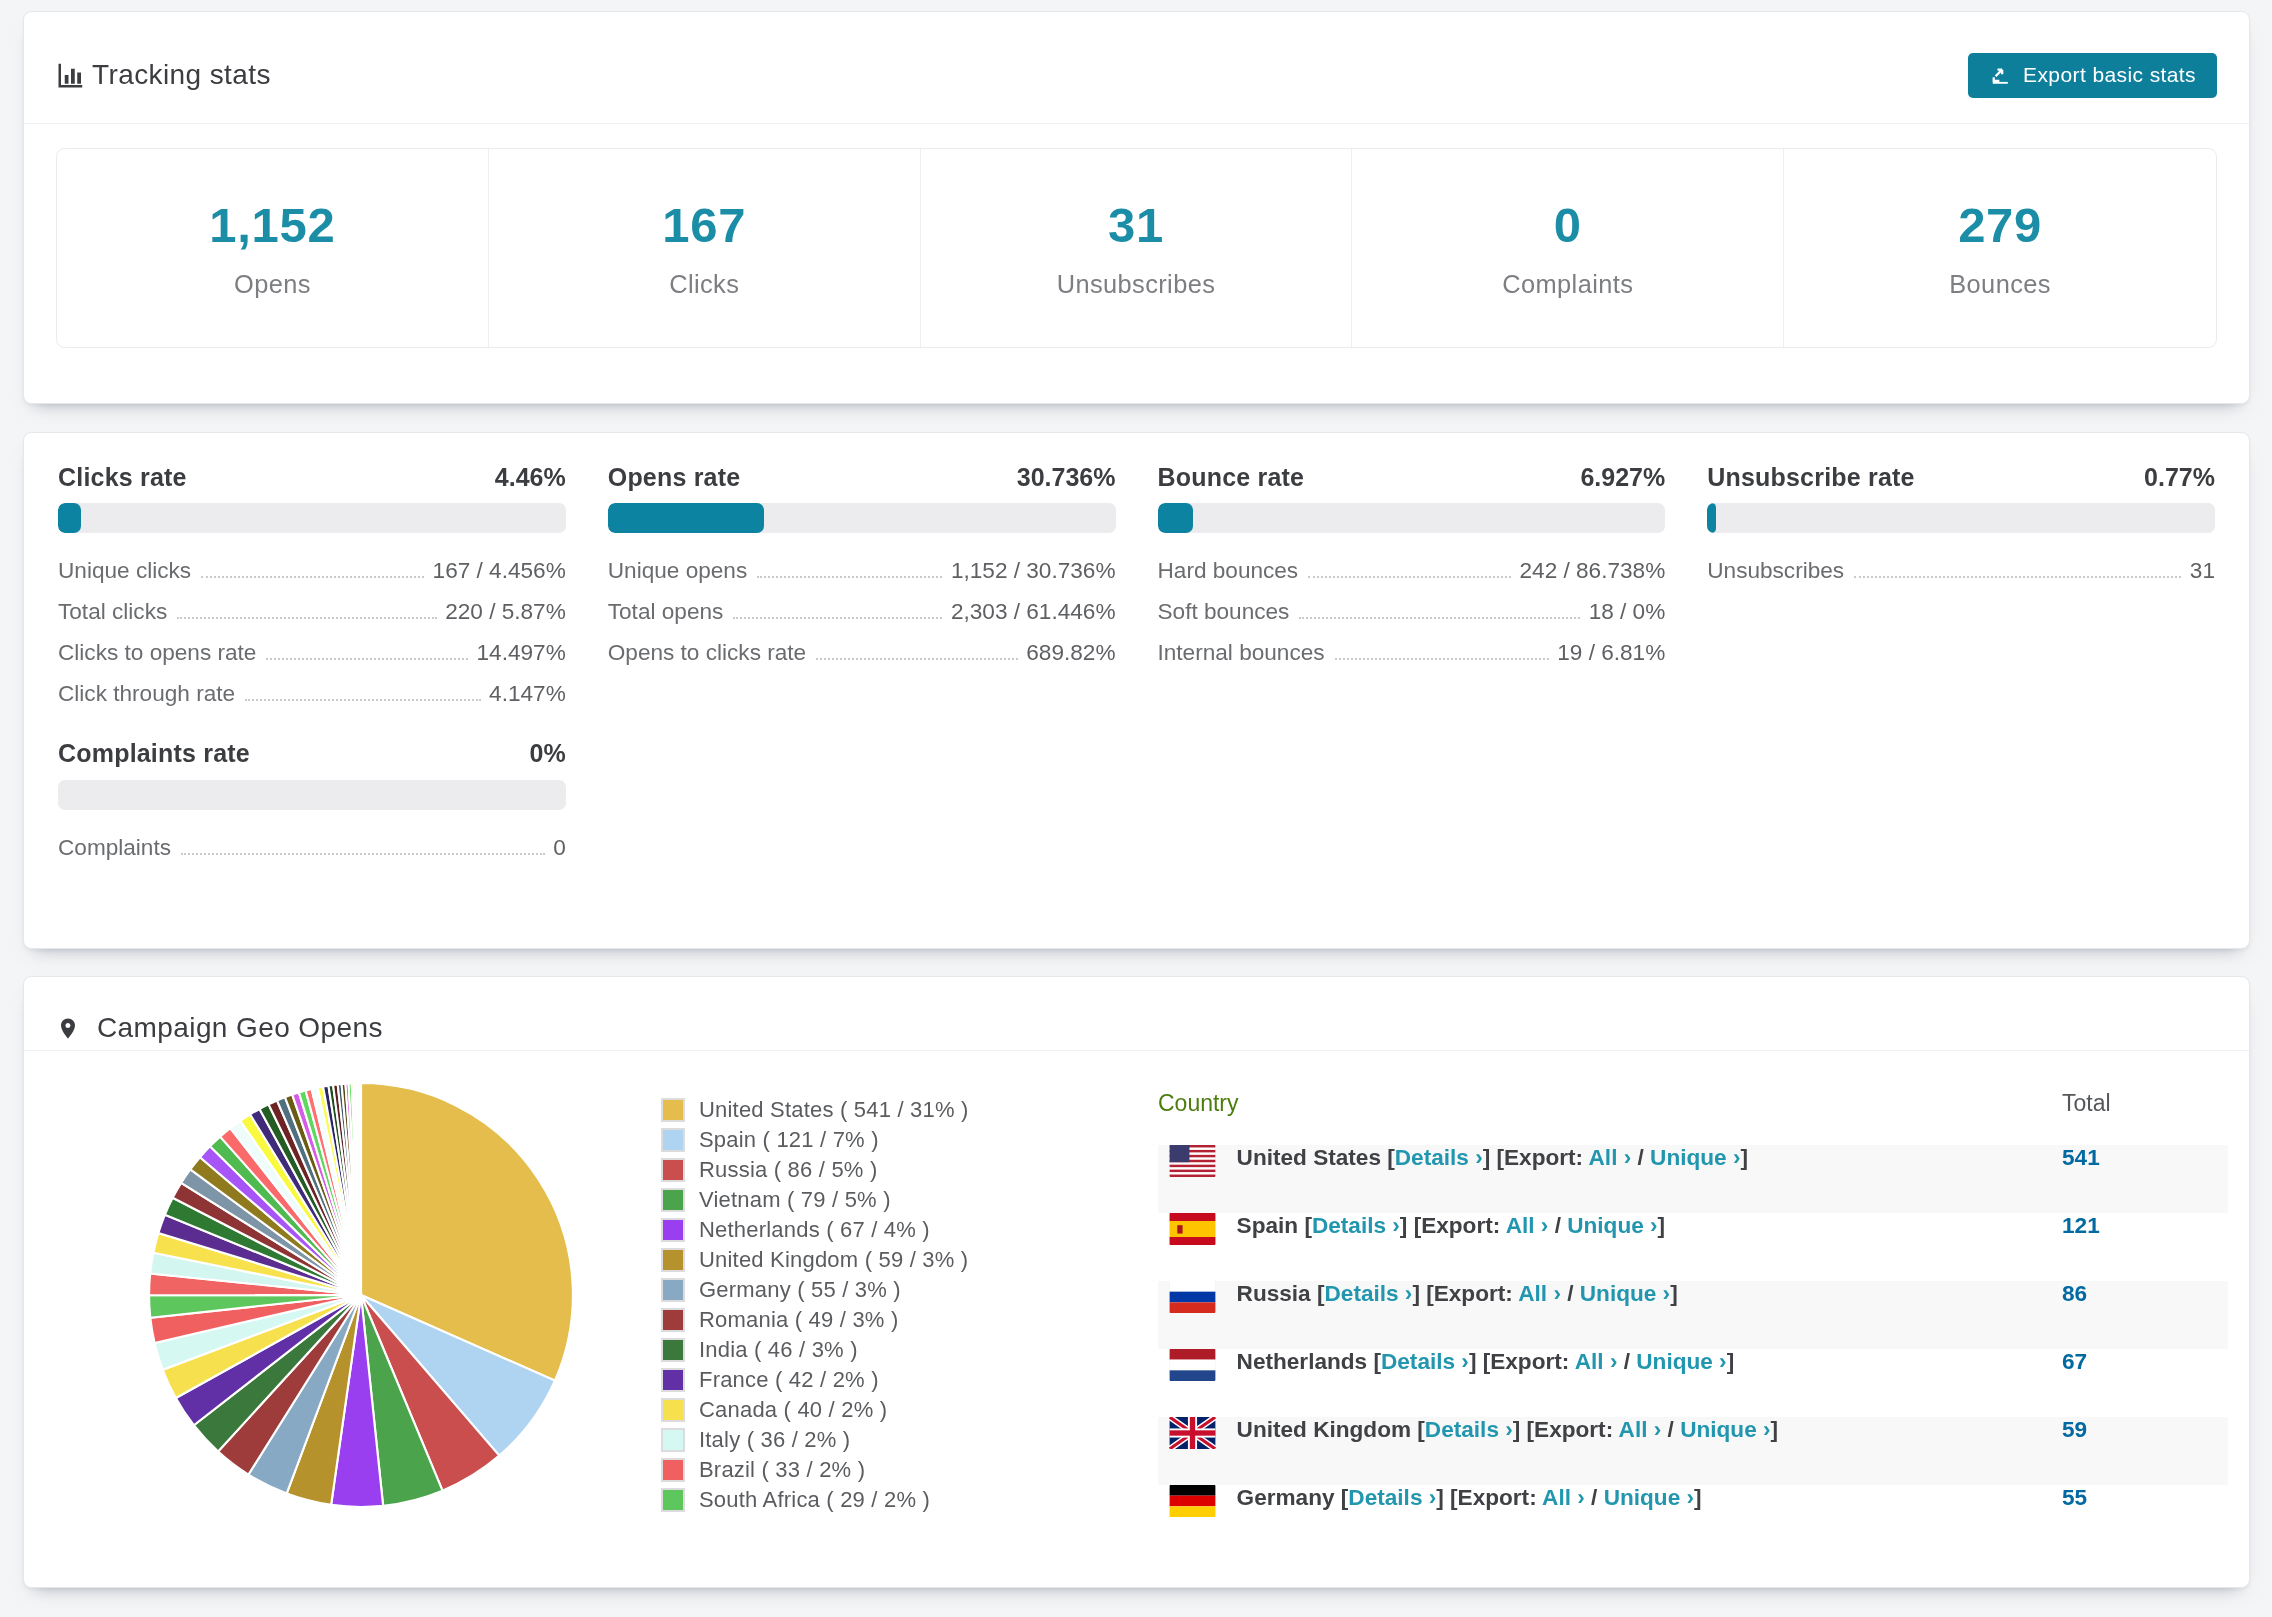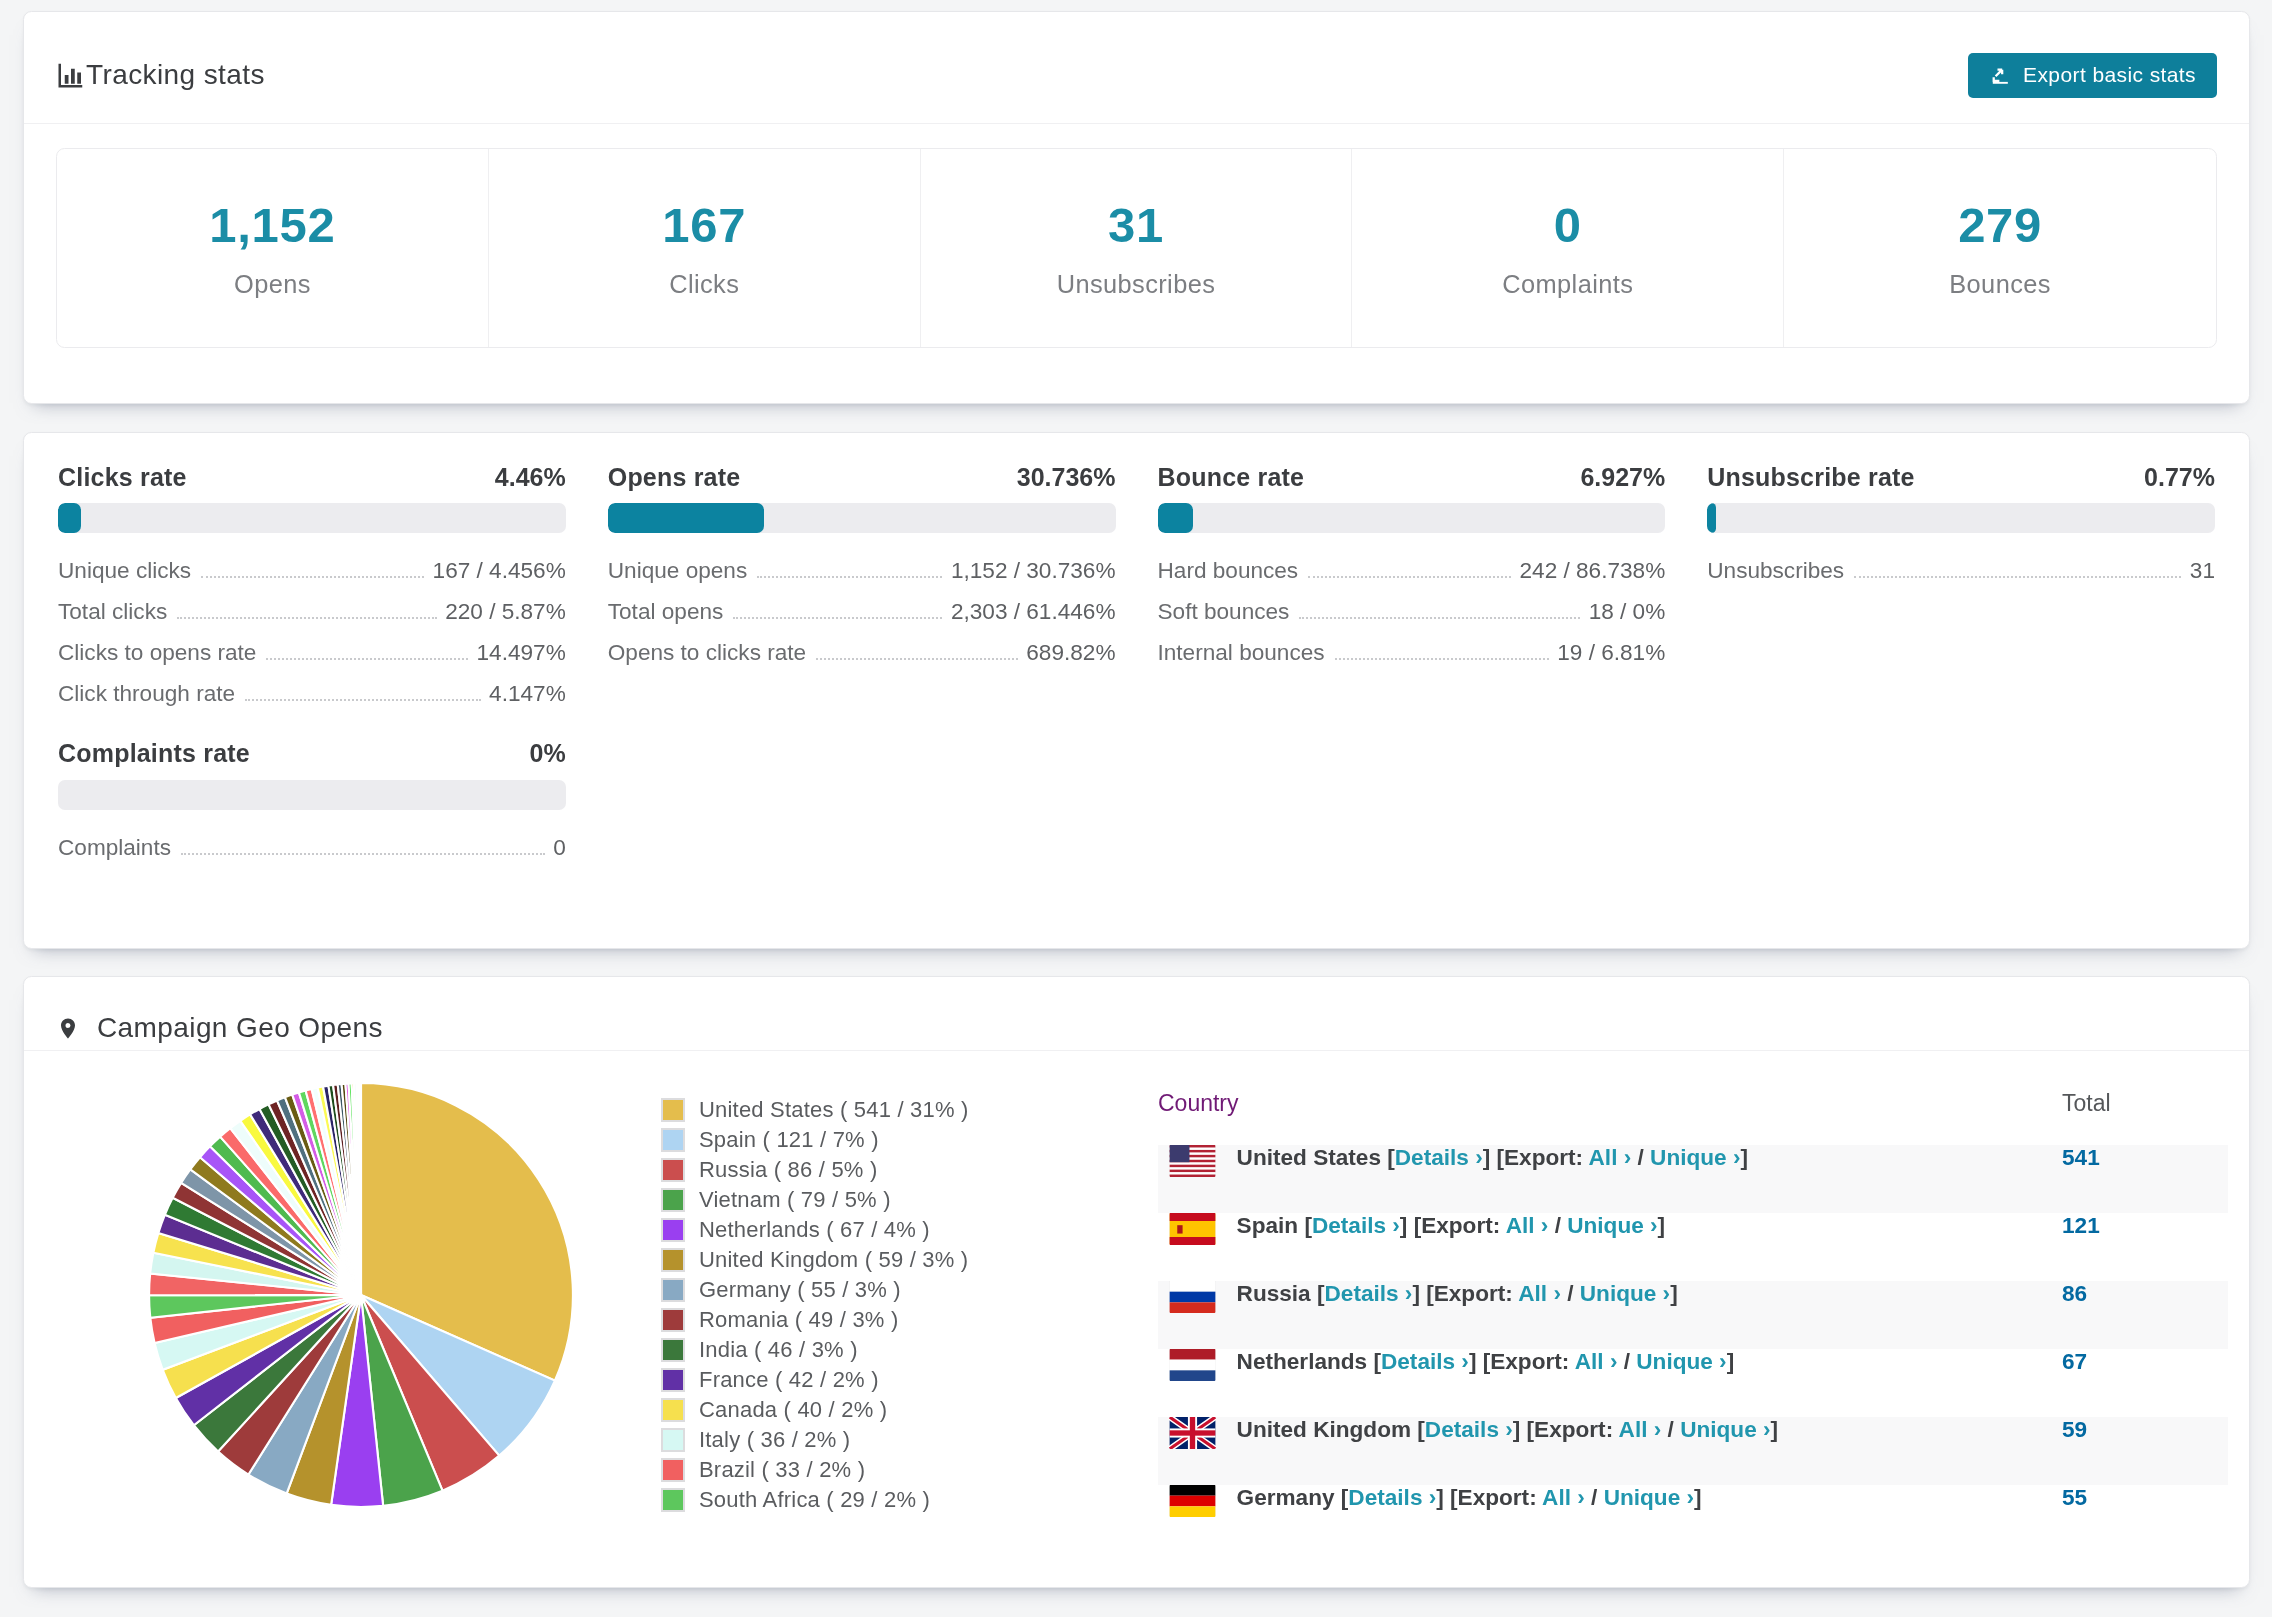--- a/index.html
+++ b/index.html
@@ -14,21 +14,21 @@
     background:#fff;border:0.7px solid #e6e7ea;border-radius:8.5px;
     margin:0 23px;position:relative;
     box-shadow:0 1.4px 2.8px rgba(30,40,60,.04), 0 11.3px 17px -11.3px rgba(100,110,135,.55);
   }
   
   .card.tracking{margin-top:10.6px;height:393px;box-sizing:border-box;}
   .card-header{
     display:flex;align-items:center;justify-content:space-between;
     padding:41px 32px 25.4px 32px;border-bottom:1.4px solid #f0f0f2;
   }
-  .title-wrap{display:flex;align-items:center;gap:0;}
+  .title-wrap{display:flex;align-items:center;gap:6px;}
   .card-title{font-size:28px;font-weight:500;color:#3b3d40;letter-spacing:0.4px;margin:0;}
   .hdr-icon{width:30px;height:30px;flex:none;display:inline-flex;}
   .btn-primary{
     display:inline-flex;align-items:center;gap:11.3px;border:none;cursor:pointer;
     background:#0e7f9b;color:#fff;font-size:21px;letter-spacing:0.4px;
     font-family:inherit;padding:8px 21px;height:45px;border-radius:5px;
   }
   .stat-row{
     margin:24px 32px 0 32px;height:198px;
     border:1.4px solid #ebebee;border-radius:8.5px;
@@ -63,21 +63,21 @@
   .card.geo{margin-top:27.5px;height:612px;box-sizing:border-box;overflow:hidden;}
   .geo-header{display:flex;align-items:center;gap:17px;padding:35px 32px 6.4px 32px;border-bottom:1.4px solid #f0f0f2;}
   .geo-content{display:flex;align-items:flex-start;padding:0 21px 0 118px;}
   .pie-wrap{width:438px;flex:none;margin-top:25px;}
   .legend{list-style:none;margin:44px 0 0 81px;padding:0;width:395px;flex:none;}
   .legend li{display:flex;align-items:center;gap:14px;height:30px;cursor:pointer;}
   .legend .swatch{width:20px;height:20px;flex:none;border:2.1px solid #dcdcde;background:#ccc;}
   .legend .ltext{font-size:22px;color:#5a5c5f;letter-spacing:0.2px;white-space:nowrap;}
   .geo-table{flex:1;margin-left:102px;min-width:0;}
   .gt-header{display:flex;height:94px;align-items:center;padding-top:10px;box-sizing:border-box;}
-  .gt-header .gt-country{flex:1;font-size:23px;color:#701a75;}
+  .gt-header .gt-country{flex:1;font-size:23px;color:#4d7c0f;}
   .gt-header .gt-total{width:166px;flex:none;font-size:23px;color:#55575a;}
   .gt-row{display:flex;height:68px;padding:0 0 0 10.6px;box-sizing:border-box;font-weight:bold;}
   .gt-row:nth-child(odd){background:#f8f8f9;}
   .gt-row .flag{width:47px;height:32px;flex:none;margin-right:21px;border-radius:1.4px;overflow:hidden;box-shadow:inset 0 0 0 0.7px rgba(0,0,0,.06);}
   .gt-row .flag svg{display:block;width:100%;height:100%;}
   .gt-row .rowtext{flex:1;font-size:22.6px;color:#3f4144;white-space:nowrap;overflow:hidden;}
   .gt-row .rowtotal{width:166px;flex:none;font-size:22.6px;color:#0369a1;}
   .lnk{color:#2196ae;cursor:pointer;}
   
   .icon-dark{color:#3b3d40;}

